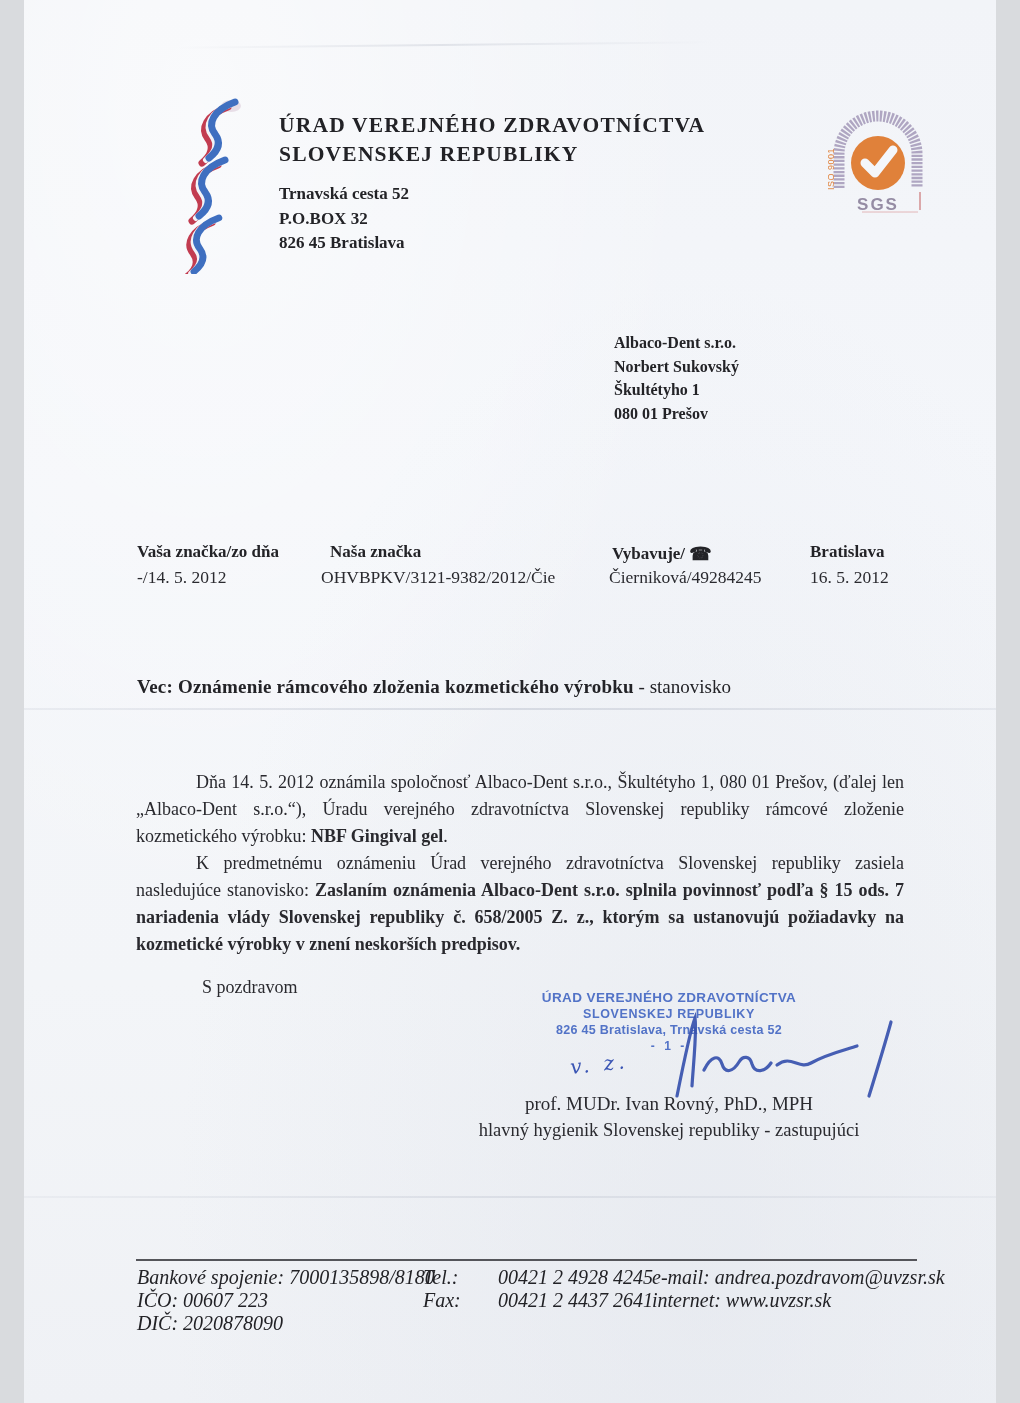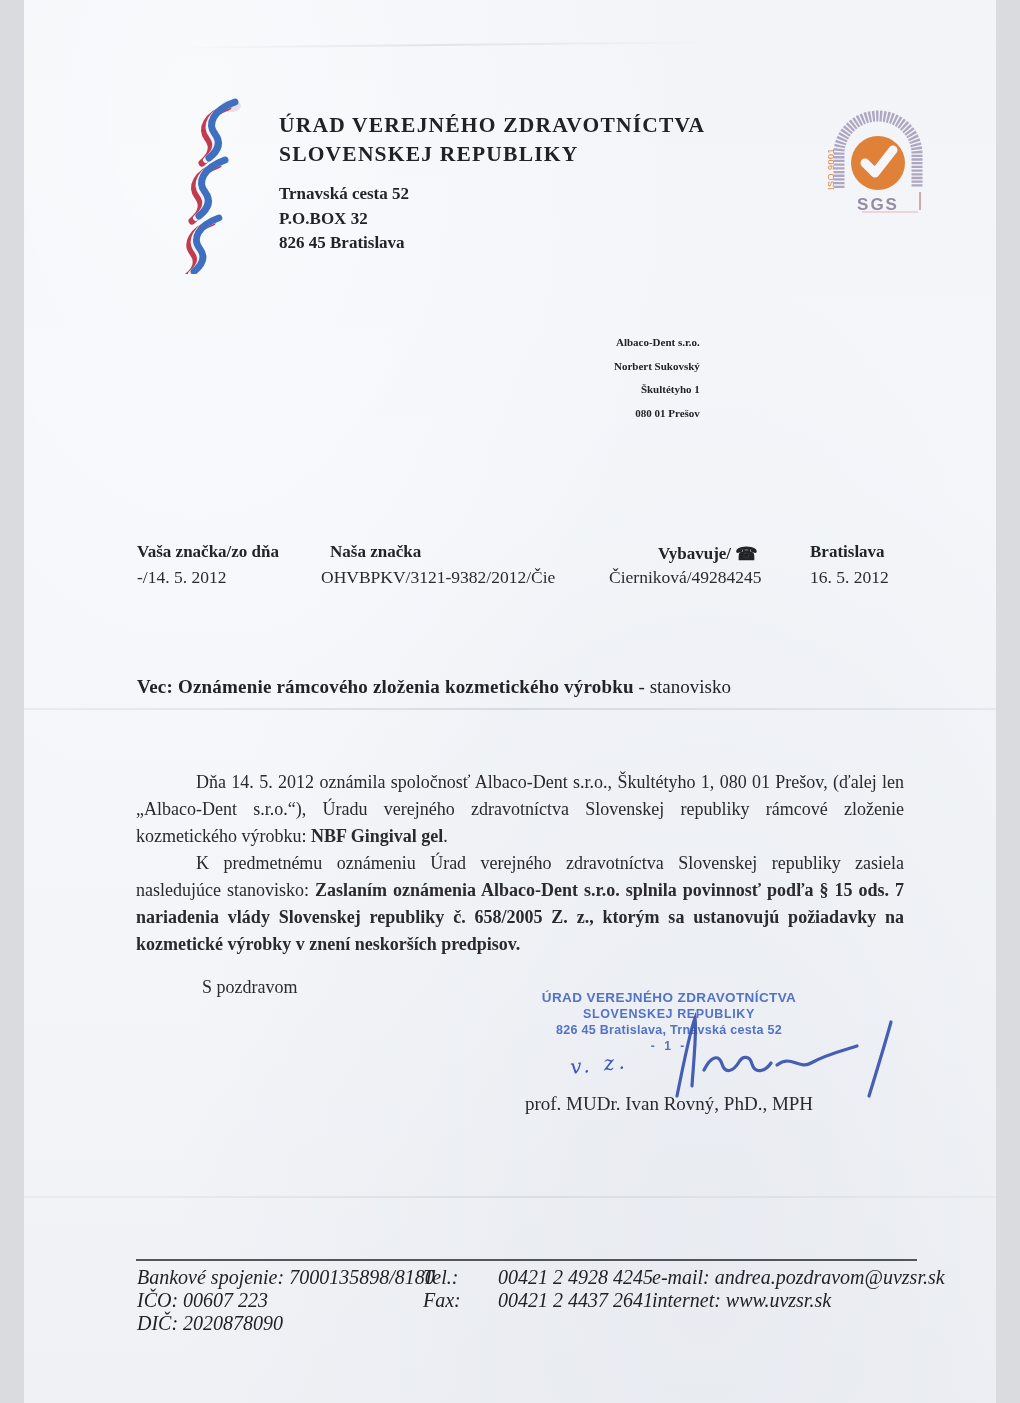--- a/index.html
+++ b/index.html
@@ -31,21 +31,21 @@
   .crease.c3{left:0;top:1196px;width:983px;height:2px;
     background:linear-gradient(90deg,rgba(178,184,198,.12),rgba(178,184,198,.3),rgba(178,184,198,.12));}
 
   
   .org-name{left:255px;top:111px;font-weight:bold;font-size:21.5px;line-height:29px;letter-spacing:1.2px;color:#222226;}
   .org-name span{display:block;}
   .org-addr{left:255px;top:182px;font-weight:bold;font-size:17px;line-height:24.5px;color:#232327;}
   .org-addr span{display:block;}
 
   
-  .recipient{left:590px;top:331px;font-weight:bold;font-size:11px;line-height:23.5px;color:#232327;text-align:right;}
+  .recipient{left:590px;top:331px;font-weight:bold;font-size:16px;line-height:23.5px;color:#232327;}
   .recipient span{display:block;}
 
   
   .ref-h{font-weight:bold;font-size:17px;color:#232327;white-space:nowrap;}
   .ref-v{font-size:17.5px;color:#2a2a2f;white-space:nowrap;}
   .phone{font-size:18px;position:relative;top:1px;}
 
   
   .subject{left:113px;top:676px;font-size:19px;color:#232327;white-space:nowrap;}
   .subject b{letter-spacing:.2px;}
@@ -136,21 +136,21 @@
 
   <div class="abs recipient">
     <span>Albaco-Dent s.r.o.</span>
     <span>Norbert Sukovský</span>
     <span>Škultétyho 1</span>
     <span>080 01 Prešov</span>
   </div>
 
   <div class="abs ref-h" style="left:113px;top:542px;font-family:Liberation Serif, serif;">Vaša značka/zo dňa</div>
   <div class="abs ref-h" style="left:306px;top:542px;">Naša značka</div>
-  <div class="abs ref-h" style="left:588px;top:542px;margin-left:46px;">
+  <div class="abs ref-h" style="left:588px;top:542px;">
     <span>Vybavuje/</span>
     <span class="phone">☎</span>
   </div>
   <div class="abs ref-h" style="left:786px;top:542px;">Bratislava</div>
 
   <div class="abs ref-v" style="left:113px;top:567px;">-/14. 5. 2012</div>
   <div class="abs ref-v" style="left:297px;top:567px;">OHVBPKV/3121-9382/2012/Čie</div>
   <div class="abs ref-v" style="left:585px;top:567px;">Čierniková/49284245</div>
   <div class="abs ref-v" style="left:786px;top:567px;">16. 5. 2012</div>
 
@@ -178,20 +178,21 @@
     <g fill="none" stroke="#3852ae" stroke-width="3.2" stroke-linecap="round" opacity="0.92">
       <path d="M 118 88 C 126 48 132 20 136 10 C 138 24 134 60 133 78"></path>
       <path d="M 145 62 C 152 48 160 46 163 56 C 166 66 174 64 180 54 C 184 47 191 48 193 56 C 196 66 206 64 212 55"></path>
       <path d="M 218 57 C 232 46 240 62 252 55 C 268 46 286 42 298 38"></path>
       <path d="M 310 88 C 318 62 326 36 332 14"></path>
     </g>
   </svg>
 
   <div class="abs signer">
     <span class="name">prof. MUDr. Ivan Rovný, PhD., MPH</span>
+    <span class="title">hlavný hygienik Slovenskej republiky - zastupujúci</span>
   </div>
 
   <div class="abs footer-rule"></div>
 
   <div class="abs ft" style="left:113px;top:1266px;">Bankové spojenie: 7000135898/8180</div>
   <div class="abs ft" style="left:113px;top:1289px;">IČO: 00607 223</div>
   <div class="abs ft" style="left:113px;top:1312px;">DIČ: 2020878090</div>
 
   <div class="abs ft" style="left:399px;top:1266px;">Tel.:</div>
   <div class="abs ft" style="left:474px;top:1266px;">00421 2 4928 4245</div>

